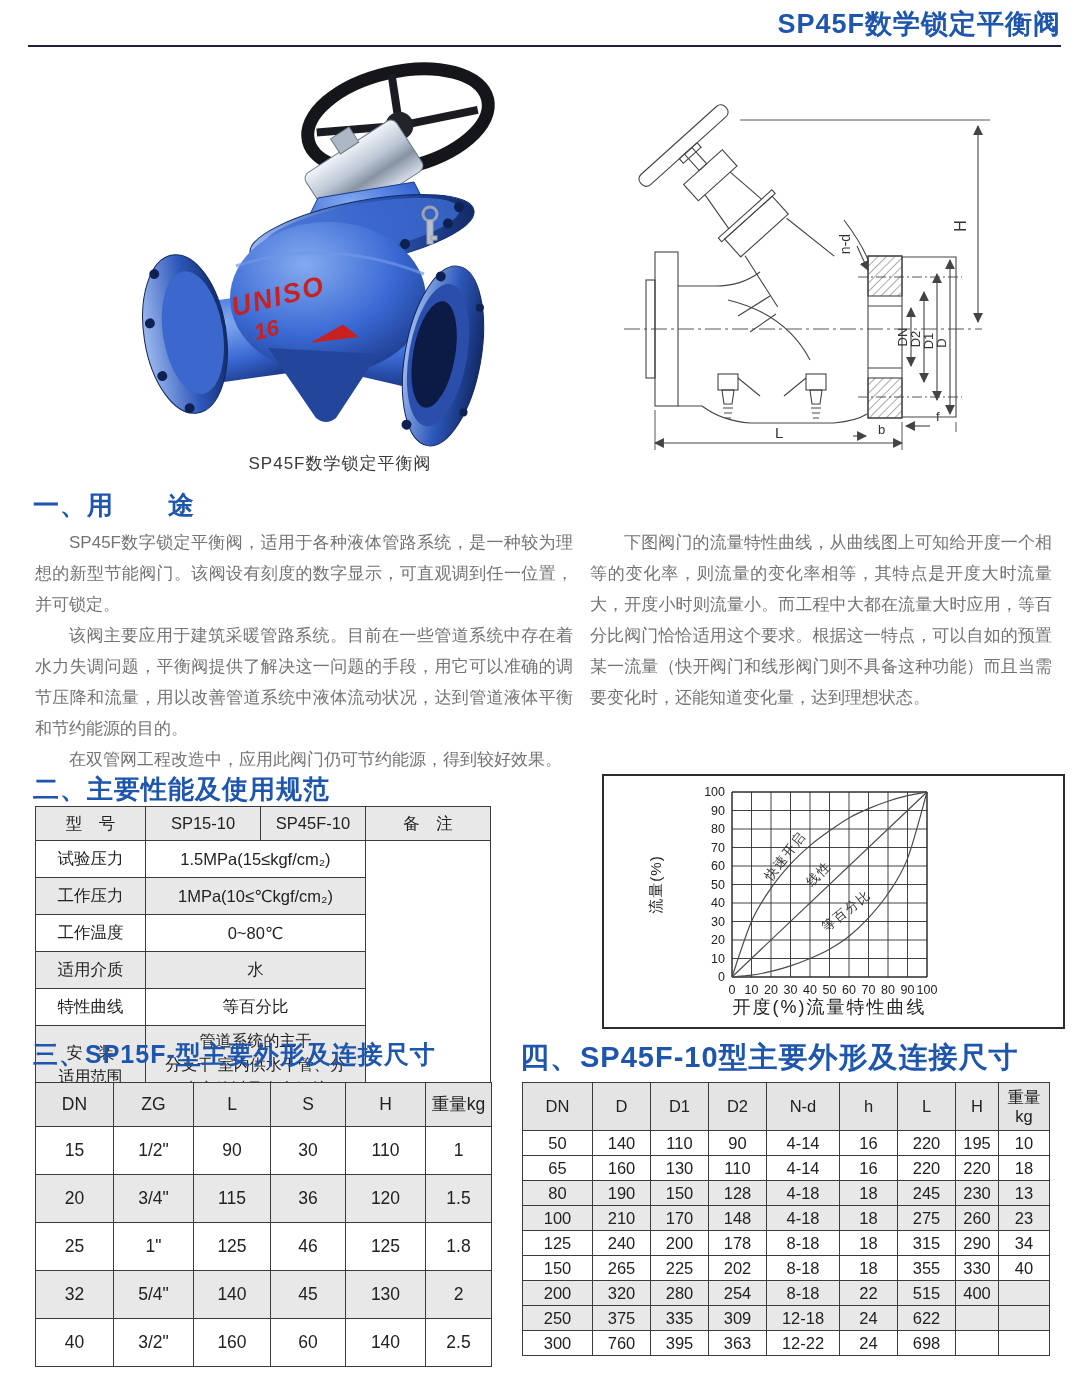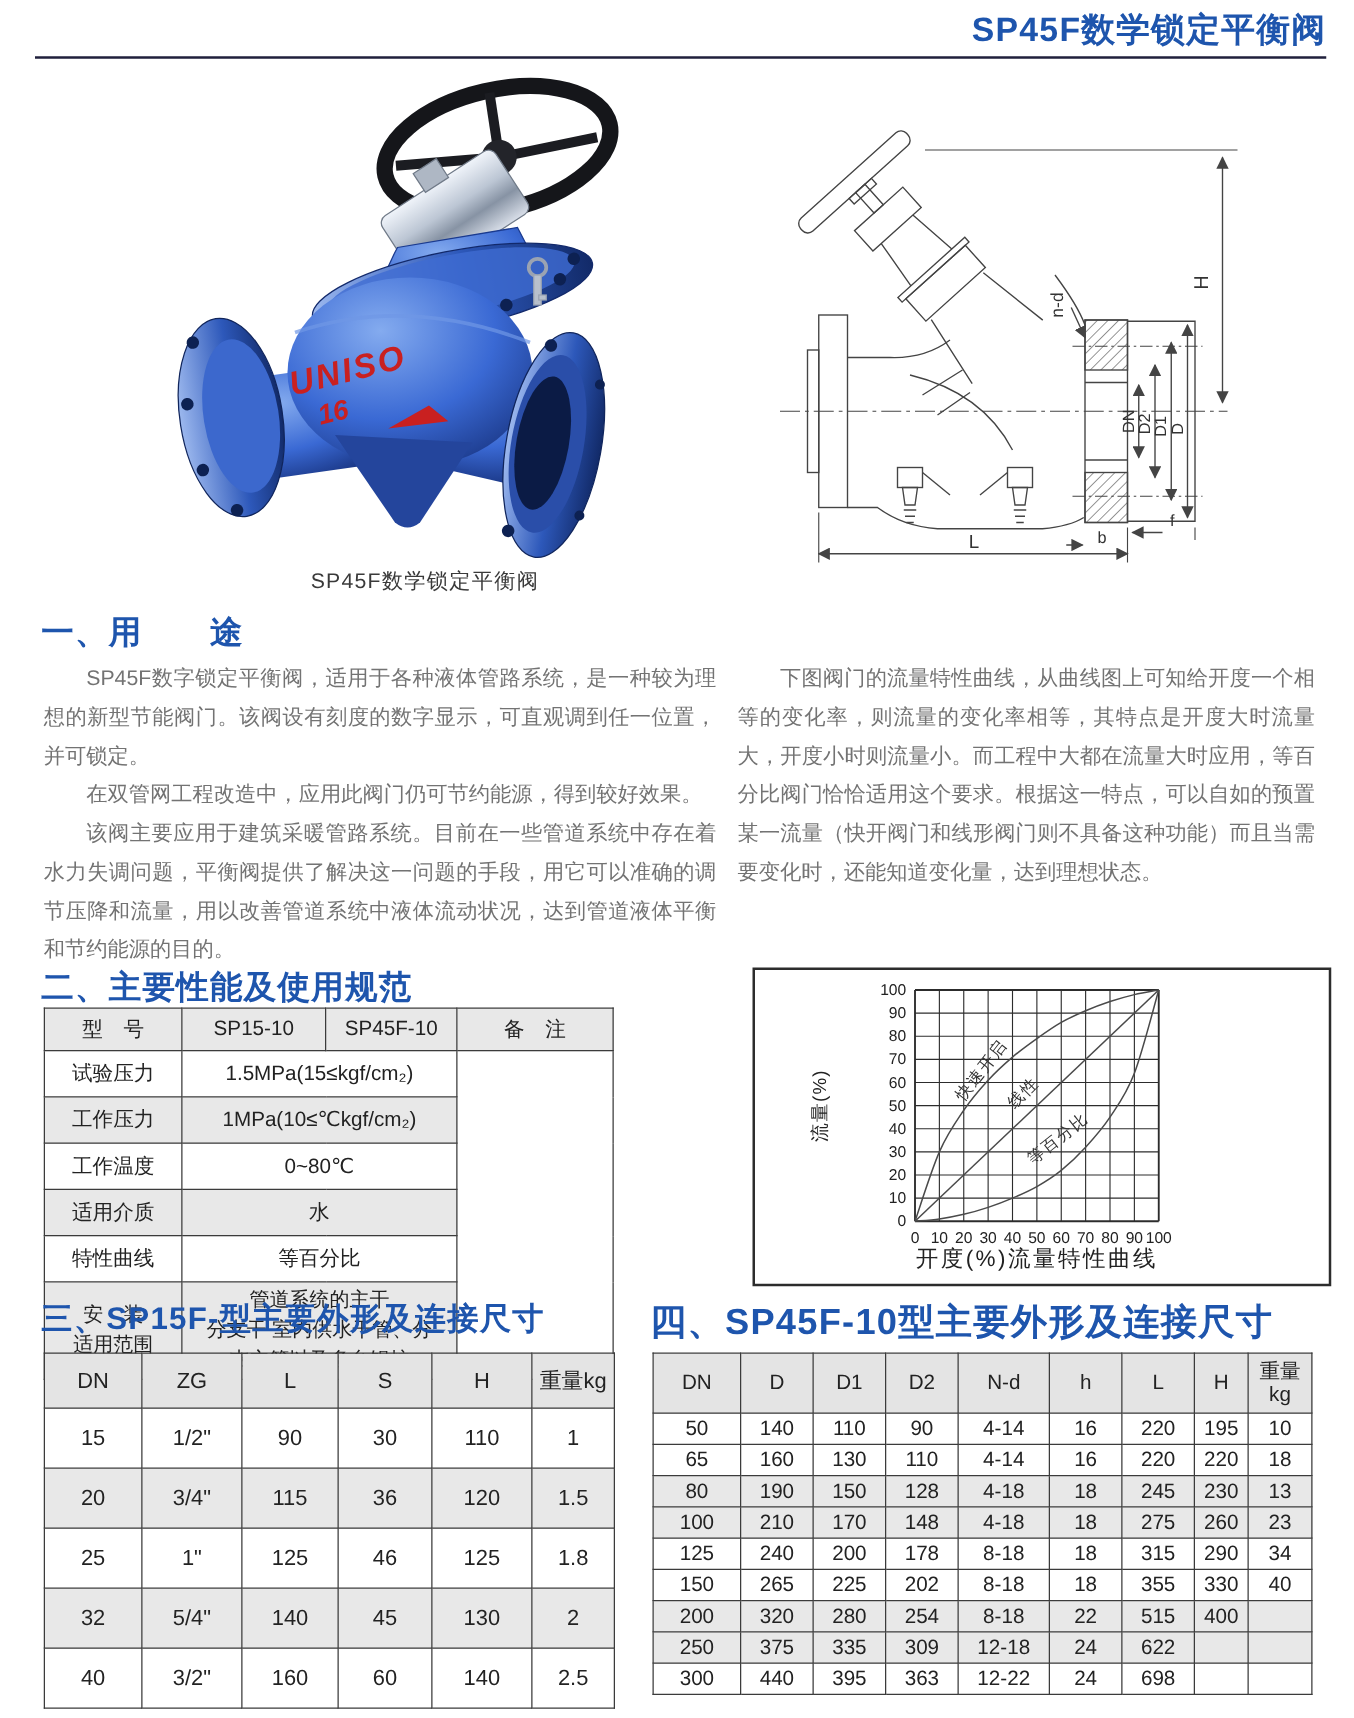--- a/index.html
+++ b/index.html
@@ -244,22 +244,22 @@
       <text x="268" y="360" font-size="13">b</text>
       <text x="326" y="347" font-size="13">f</text>
       <text x="165" y="364" font-size="15">L</text>
     </g>
   </svg>
 </div>
 
 <h2 class="abs sec-heading" id="heading-usage">一、用　　途</h2>
 <div class="abs usage-col" id="usage-left">
   <p>SP45F数字锁定平衡阀，适用于各种液体管路系统，是一种较为理想的新型节能阀门。该阀设有刻度的数字显示，可直观调到任一位置，并可锁定。</p>
+  <p>该阀主要应用于建筑采暖管路系统。目前在一些管道系统中存在着水力失调问题，平衡阀提供了解决这一问题的手段，用它可以准确的调节压降和流量，用以改善管道系统中液体流动状况，达到管道液体平衡和节约能源的目的。</p>
   <p>在双管网工程改造中，应用此阀门仍可节约能源，得到较好效果。</p>
-  <p>该阀主要应用于建筑采暖管路系统。目前在一些管道系统中存在着水力失调问题，平衡阀提供了解决这一问题的手段，用它可以准确的调节压降和流量，用以改善管道系统中液体流动状况，达到管道液体平衡和节约能源的目的。</p>
 </div>
 <div class="abs usage-col" id="usage-right">
   <p>下图阀门的流量特性曲线，从曲线图上可知给开度一个相等的变化率，则流量的变化率相等，其特点是开度大时流量大，开度小时则流量小。而工程中大都在流量大时应用，等百分比阀门恰恰适用这个要求。根据这一特点，可以自如的预置某一流量（快开阀门和线形阀门则不具备这种功能）而且当需要变化时，还能知道变化量，达到理想状态。</p>
 </div>
 
 <h2 class="abs sec-heading" id="heading-specs">二、主要性能及使用规范</h2>
 
 <table class="abs perf-table">
   <colgroup>
       <col style="width:110px">
@@ -537,21 +537,21 @@
         <td>335</td>
         <td>309</td>
         <td>12-18</td>
         <td>24</td>
         <td>622</td>
         <td></td>
         <td></td>
       </tr>
       <tr>
         <td>300</td>
-        <td>440</td>
+        <td>760</td>
         <td>395</td>
         <td>363</td>
         <td>12-22</td>
         <td>24</td>
         <td>698</td>
         <td></td>
         <td></td>
       </tr>
     </tbody>
   </table>

